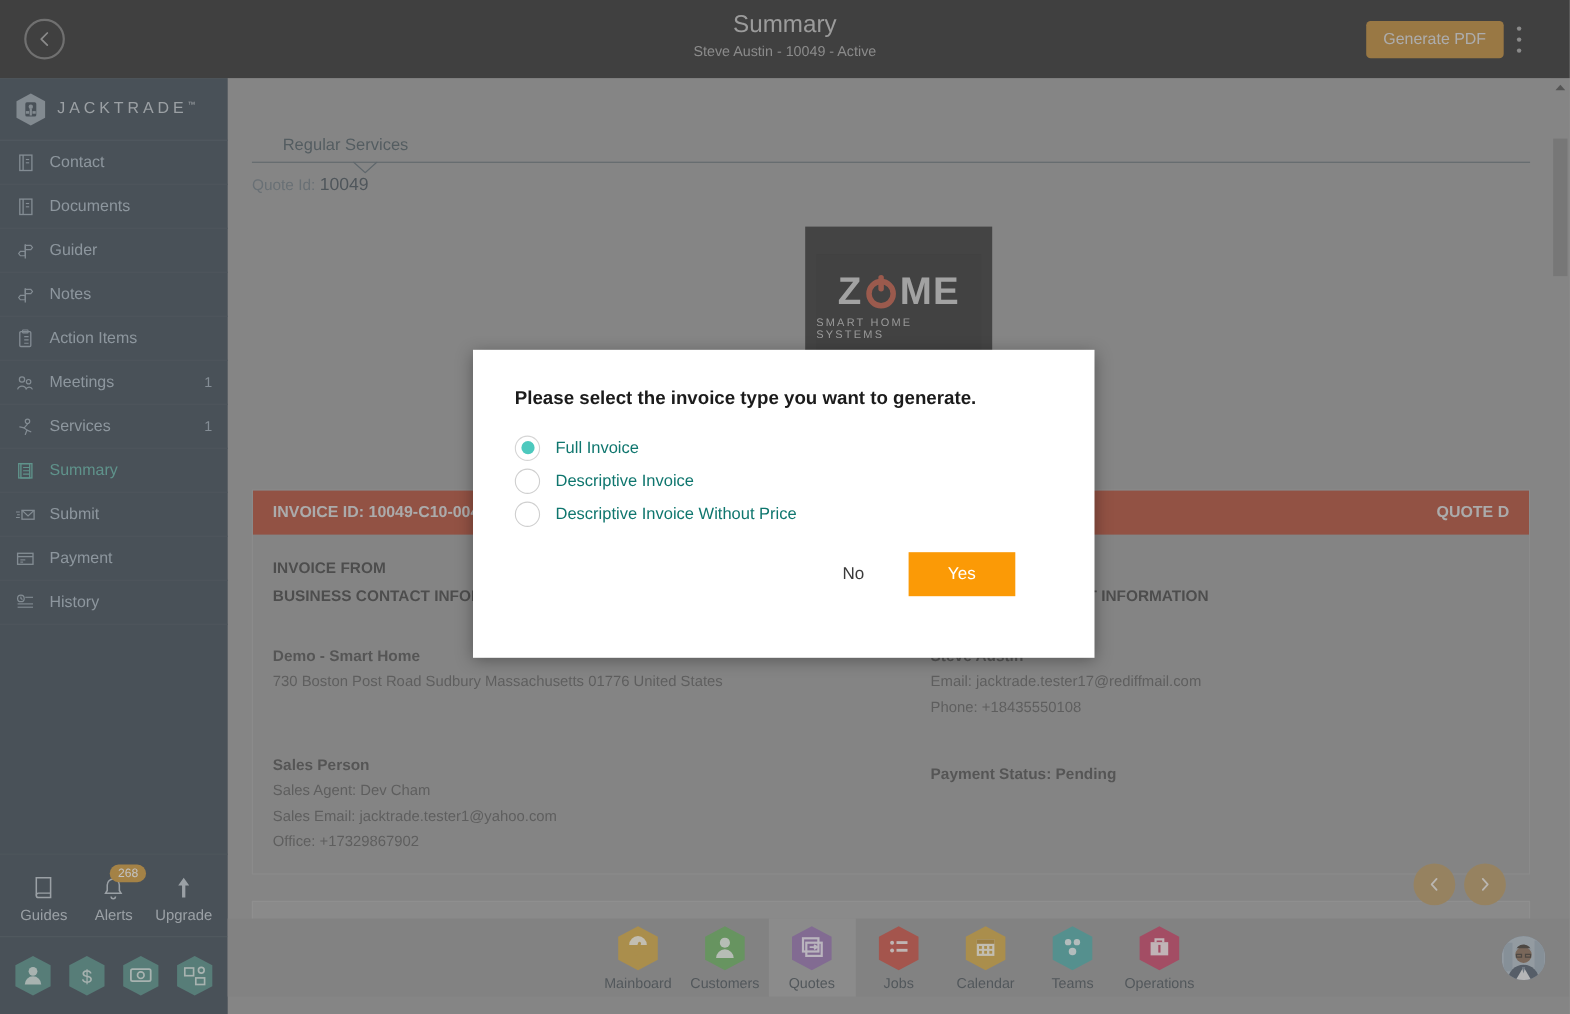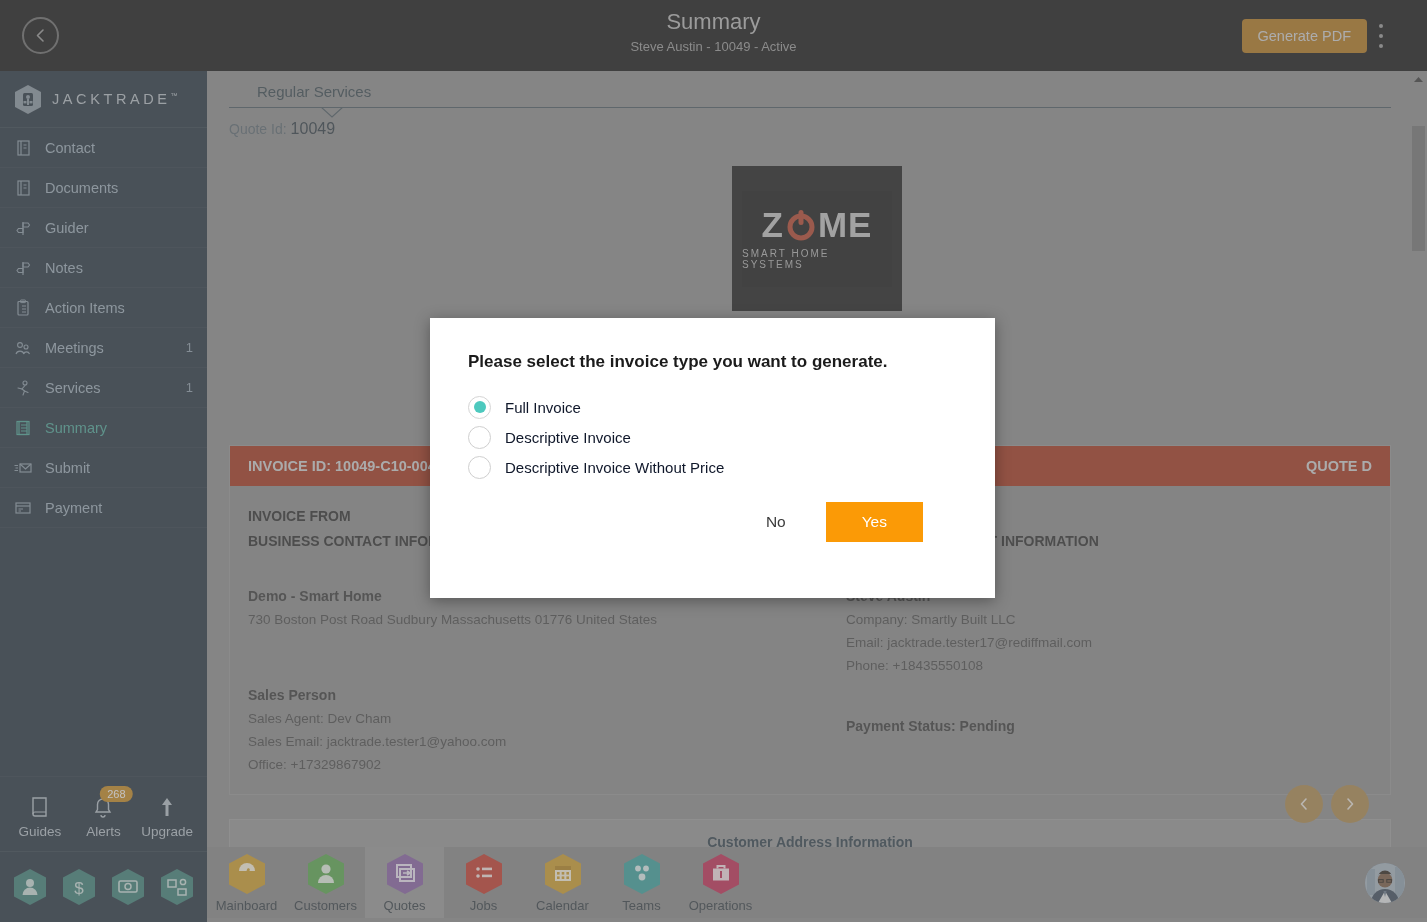--- a/index.html
+++ b/index.html
@@ -92,21 +92,21 @@
     padding: 0 6px;
   }
   .shex { width: 34px; height: 38px; position: relative; cursor: pointer; }
 
   
   .content {
     position: absolute; left: 207px; top: 71px;
     width: 1220px; height: 851px;
     background: #919191; overflow: hidden;
   }
-  .tabrow { position: relative; padding: 12px 0 0 22px; }
+  .tabrow { position: relative; padding: 12px 0 0 22px; margin-top: 40px; }
   .tab-label { color: #37474f; font-size: 15px; display: inline-block; margin-left: 28px; }
   .tab-underline {
     position: relative; margin-top: 6px; margin-left: 0;
     width: 1162px; height: 1px; background: #4c5a63;
   }
   .tab-chevron {
     position: absolute; left: 92px; top: 0px; width: 22px; height: 11px;
   }
   .quoteid { padding: 12px 0 0 22px; font-size: 14px; color: #5d6a73; }
   .quoteid b { color: #2f3b44; font-weight: 400; font-size: 16px; margin-left: 4px; }
@@ -167,23 +167,23 @@
   }
   .sb-arrow { width: 17px; height: 17px; display: flex; align-items: center; justify-content: center; cursor: pointer; }
   .sb-track { position: absolute; top: 17px; left: 2px; width: 13px; bottom: 0; }
   .sb-thumb {
     position: absolute; top: 38px; left: 0; width: 13px; height: 125px;
     background: #777777; cursor: pointer;
   }
 
   
   .bottomnav {
-    position: absolute; left: 207px; bottom: 4px; width: 1220px; height: 71px;
+    position: absolute; left: 207px; bottom: 16px; width: 1220px; height: 71px;
     background: #8b8b8b; z-index: 38;
-    display: flex; align-items: center; gap: 0px;
+    display: flex; align-items: center; justify-content: center; gap: 0px;
   }
   .bn-item {
     width: 79px; height: 71px; display: flex; flex-direction: column;
     align-items: center; justify-content: center; cursor: pointer; gap: 3px;
   }
   .bn-item.sel { background: #9b9b9b; }
   .bn-hex { width: 38px; height: 42px; position: relative; }
   .bn-label { font-size: 13px; color: #333d44; }
   .bn-avatar {
     position: absolute; right: 22px; top: 16px; width: 40px; height: 40px;
@@ -204,21 +204,21 @@
   .modal-title { font-size: 17px; font-weight: bold; color: #1b1b1b; }
   .radio-list { margin-top: 20px; }
   .radio-row { display: flex; align-items: center; gap: 14px; height: 30px; cursor: pointer; }
   .radio {
     width: 23px; height: 23px; border-radius: 50%;
     border: 1px solid #cfcfcf; background: #fff; flex: none;
     display: flex; align-items: center; justify-content: center;
   }
   .radio.on { border-color: #d5d5d5; }
   .radio .dot { width: 12px; height: 12px; border-radius: 50%; background: #4dc9be; }
-  .radio-label { font-size: 15px; color: #0f172a; }
+  .radio-label { font-size: 15px; color: #0f766e; }
   .modal-actions {
     display: flex; align-items: center; justify-content: flex-end;
     gap: 28px; margin-top: 20px; padding-right: 34px;
   }
   .btn-no {
     background: none; border: none; font-family: inherit;
     font-size: 15.5px; color: #3a3a3a; cursor: pointer; padding: 8px 12px;
   }
   .btn-yes {
     background: #fb9a06; border: none; font-family: inherit;
@@ -391,20 +391,33 @@
               <rect x="2" y="4" width="14" height="10" fill="none" stroke="#9fb0bd" stroke-width="1.2"></rect>
               <line x1="2" y1="7" x2="16" y2="7" stroke="#9fb0bd" stroke-width="1.2"></line>
               <line x1="4.5" y1="10" x2="9" y2="10" stroke="#9fb0bd" stroke-width="1"></line>
               <line x1="4.5" y1="12" x2="7" y2="12" stroke="#9fb0bd" stroke-width="1"></line>
             </svg>
         </span>
         <span class="lbl">Payment</span>
         <span class="cnt"></span>
       </div>
 
+      <div class="nav-item">
+        <span class="ico">
+          <svg width="18" height="18" viewBox="0 0 18 18">
+              <circle cx="5" cy="5" r="3" fill="none" stroke="#9fb0bd" stroke-width="1.1"></circle>
+              <path d="M5 3.2 V5 L6.4 6" fill="none" stroke="#9fb0bd" stroke-width="1"></path>
+              <line x1="9" y1="4" x2="16" y2="4" stroke="#9fb0bd" stroke-width="1"></line>
+              <line x1="2" y1="10" x2="16" y2="10" stroke="#9fb0bd" stroke-width="1"></line>
+              <line x1="2" y1="13" x2="16" y2="13" stroke="#9fb0bd" stroke-width="1"></line>
+            </svg>
+        </span>
+        <span class="lbl">History</span>
+        <span class="cnt"></span>
+      </div>
     </div>
 
     <div class="nav-spacer"></div>
 
     <div class="side-tools">
       <div class="tool">
         <div class="ticon">
           <svg width="22" height="24" viewBox="0 0 22 24">
               <path d="M4 2 H17 V20 H6 a2 2 0 0 1 -2 -2 Z" fill="none" stroke="#b7c2cb" stroke-width="1.4"></path>
               <path d="M4 18 a2 2 0 0 1 2 -2 H17" fill="none" stroke="#b7c2cb" stroke-width="1.2"></path>
@@ -510,21 +523,20 @@
           <div class="inv-line">730 Boston Post Road Sudbury Massachusetts 01776 United States</div>
           <div class="inv-sub">Sales Person</div>
           <div class="inv-line">Sales Agent: Dev Cham</div>
           <div class="inv-line">Sales Email: jacktrade.tester1@yahoo.com</div>
           <div class="inv-line">Office: +17329867902</div>
         </div>
         <div class="inv-col right">
           <div class="inv-ttl">INVOICE TO</div>
           <div class="inv-ttl">CUSTOMER CONTACT INFORMATION</div>
           <div class="inv-name">Steve Austin</div>
-          <div class="inv-line">Company: Smartly Built LLC</div>
           <div class="inv-line">Email: jacktrade.tester17@rediffmail.com</div>
           <div class="inv-line">Phone: +18435550108</div>
           <div class="inv-sub2">Payment Status: Pending</div>
         </div>
       </div>
     </div>
 
     <div class="pager">
       <div class="pg-btn">
         <svg width="12" height="14" viewBox="0 0 12 14">

